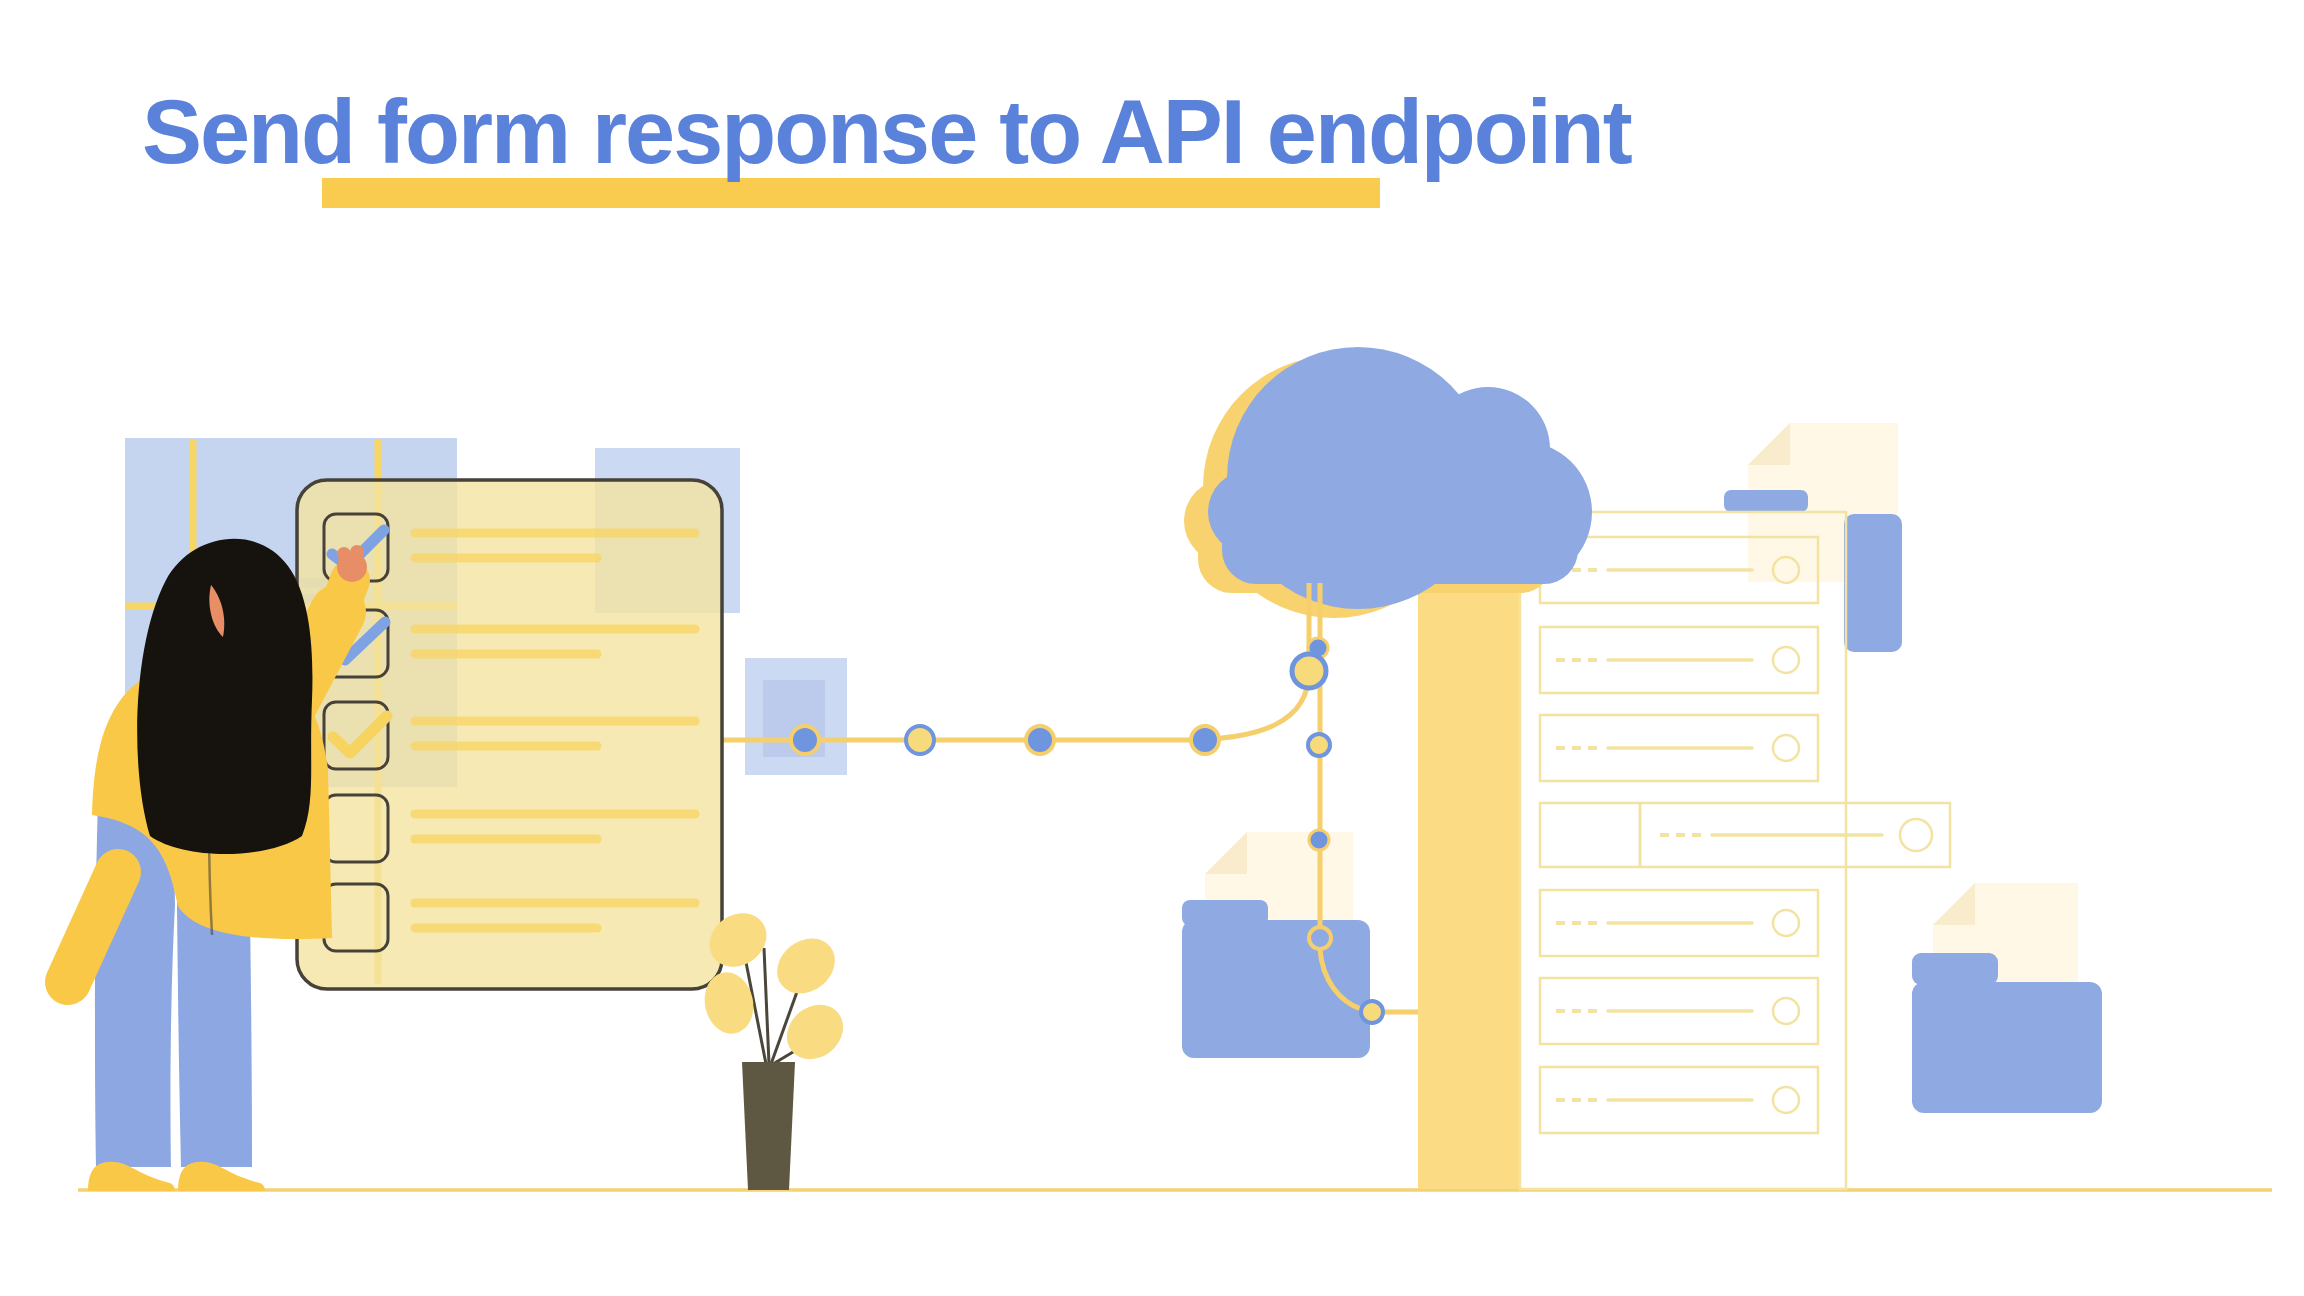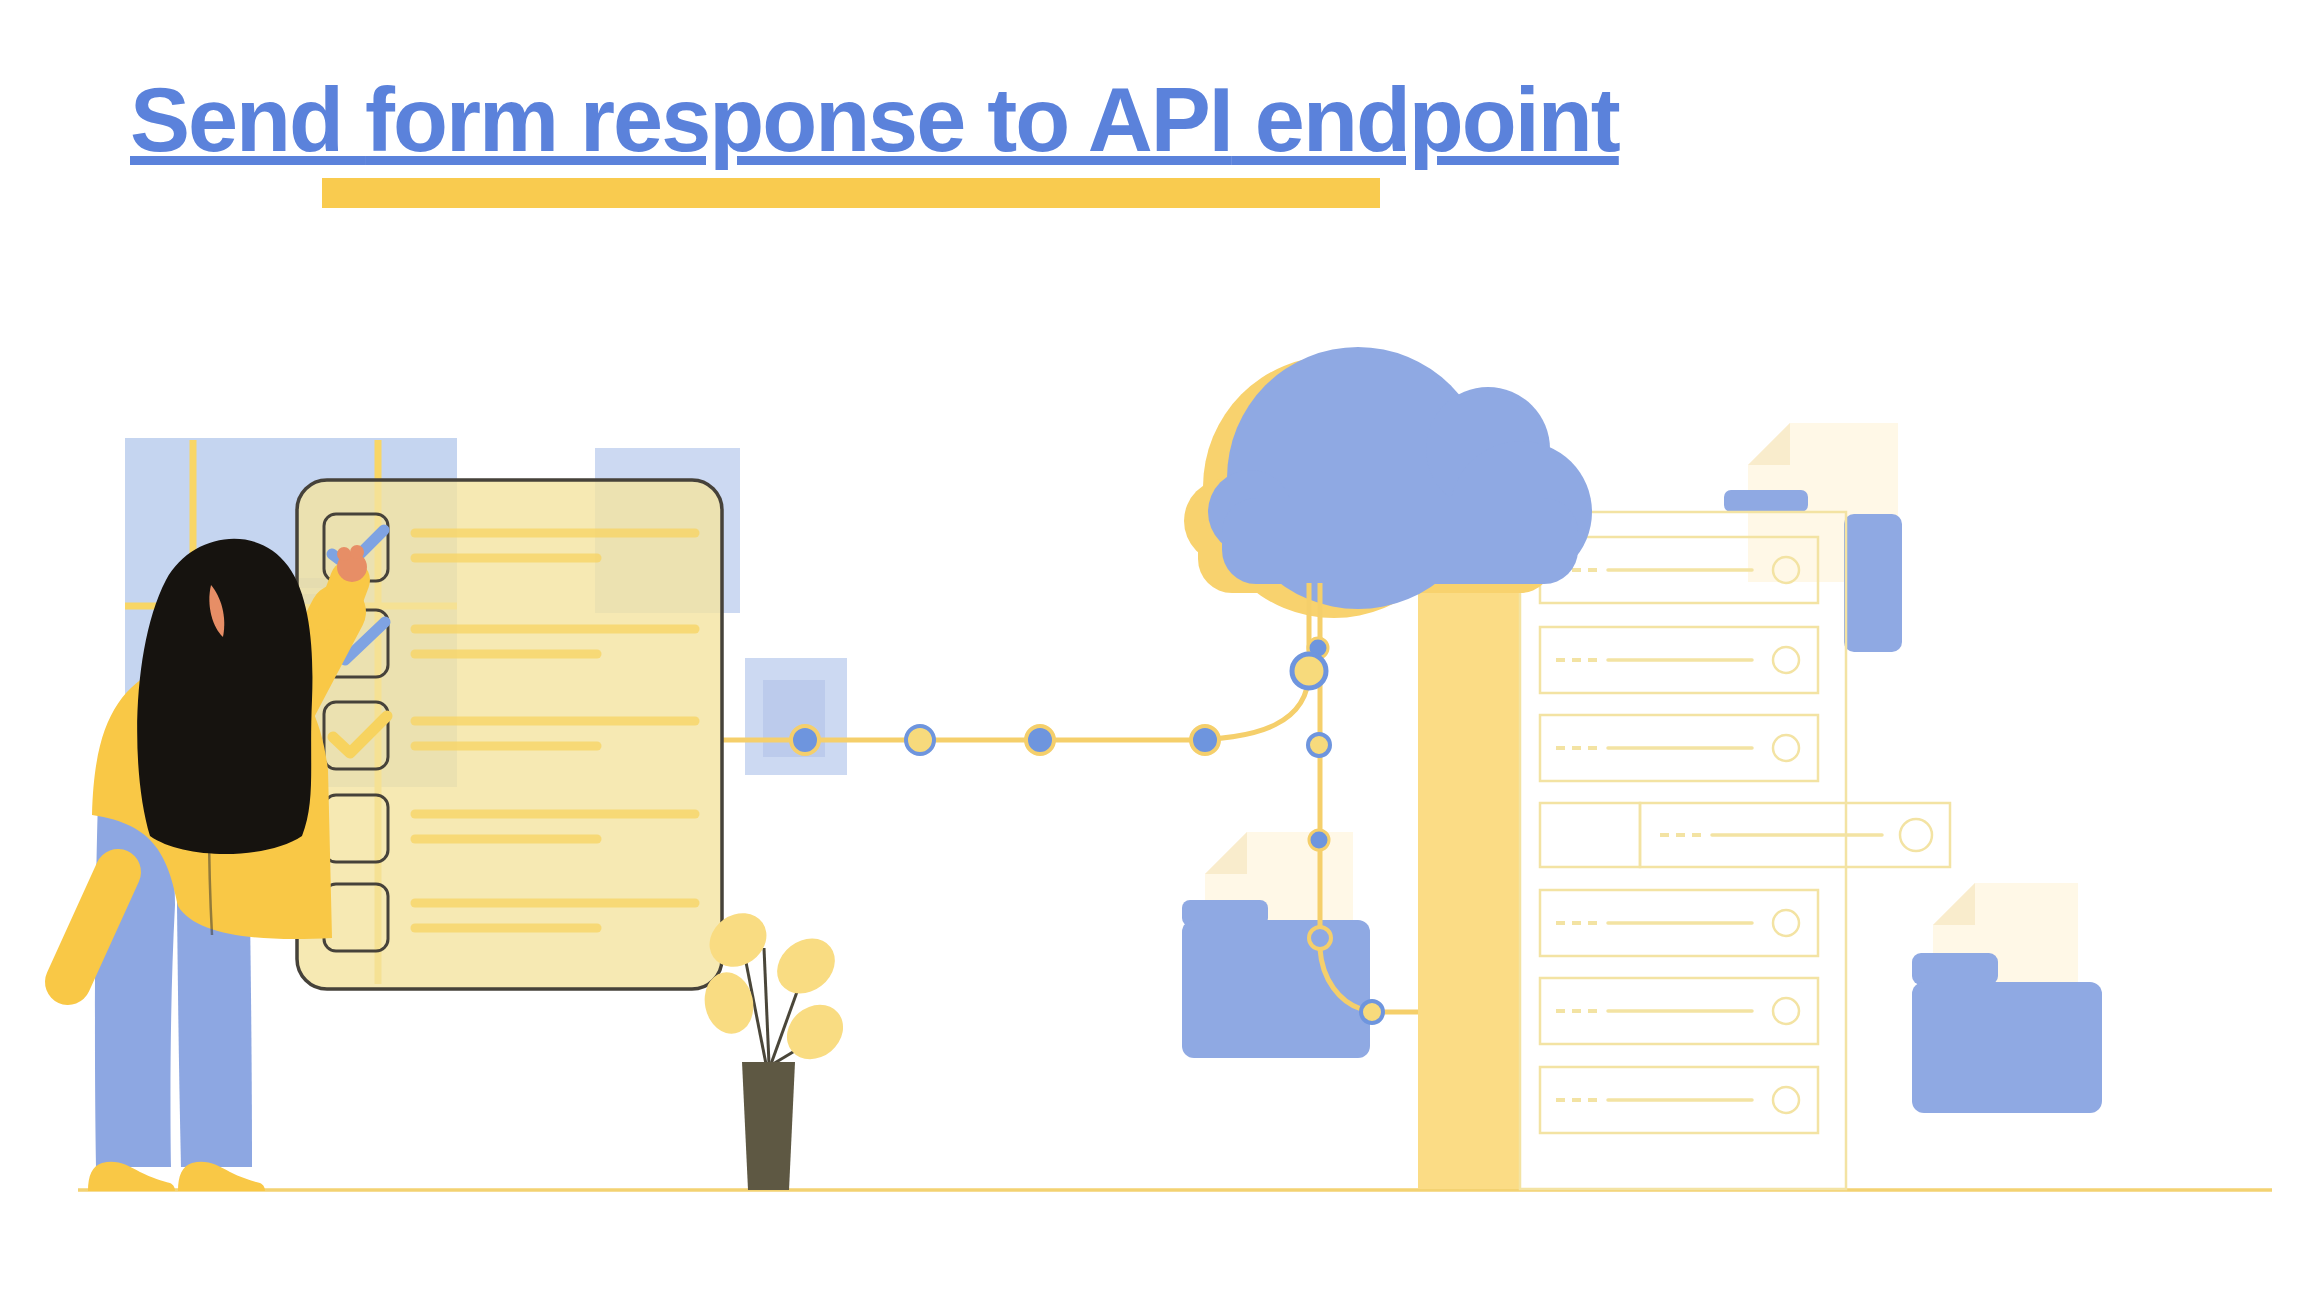--- a/index.html
+++ b/index.html
@@ -1,23 +1,23 @@
 <!DOCTYPE html>
 <html style="--title_blue: #5B82DB; --accent_yellow: #F9CB4F; --illus_blue: #8FA9E3; --node_blue: #6E95DE; --window_blue: #C5D5F0; --window_bar_blue: #A9BEE8; --window_line_yellow: #F8D666; --square_blue_outer: #CCD9F2; --square_blue_inner: #BCCBEC; --line_yellow: #F5CF6B; --panel_yellow: #FBDC85; --cloud_shadow_yellow: #F8D26E; --rack_detail_yellow: #F3E3A3; --form_fill_yellow: #F4E4A0; --row_line_yellow: #F7D566; --check_blue: #7FA3E2; --check_yellow: #F7D35F; --node_fill_yellow: #F7DA7C; --outline_dark: #46423A; --skin: #E78E66; --sweater_yellow: #F9C846; --hair_black: #16130F; --pants_blue: #8DA7E2; --pot_olive: #5E5843; --leaf_yellow: #F9DC82; --paper_cream: #FFF8E7; --paper_fold_cream: #F9ECCC; --ground_yellow: #F3D272; --background: #FFFFFF;"><head>
 <meta charset="utf-8">
 <style>
   html,body{margin:0;padding:0;background:#fff;}
   body{width:2304px;height:1296px;position:relative;overflow:hidden;
        font-family:"Liberation Sans","DejaVu Sans",sans-serif;}
   .stage{position:absolute;inset:0;}
   .title-underline{position:absolute;left:322px;top:178px;width:1058px;height:30px;
        background:var(--accent_yellow);z-index:1;}
-  h1.page-title{position:absolute;left:130px;top:75px;margin:0;z-index:2;
+  h1.page-title{position:absolute;left:130px;top:75px;margin:12px;z-index:2;
        font-size:90px;font-weight:bold;letter-spacing:-2px;line-height:1;
-       color:var(--title_blue);white-space:nowrap;text-decoration:underline;}
+       color:var(--title_blue);white-space:nowrap;}
   svg.scene{position:absolute;left:0;top:0;z-index:3;}
   
   .fill-window{fill:var(--window_blue);}
   .fill-bar{fill:var(--window_bar_blue);}
   .yline{stroke:var(--window_line_yellow);stroke-width:7;}
   .sq-outer{fill:var(--square_blue_outer);}
   .sq-inner{fill:var(--square_blue_inner);}
   .fill-blue{fill:var(--illus_blue);}
   .stroke-detail{stroke:var(--rack_detail_yellow);fill:none;stroke-width:2.5;}
   .rack-line{stroke:var(--rack_detail_yellow);stroke-width:3.5;stroke-linecap:round;fill:none;}

